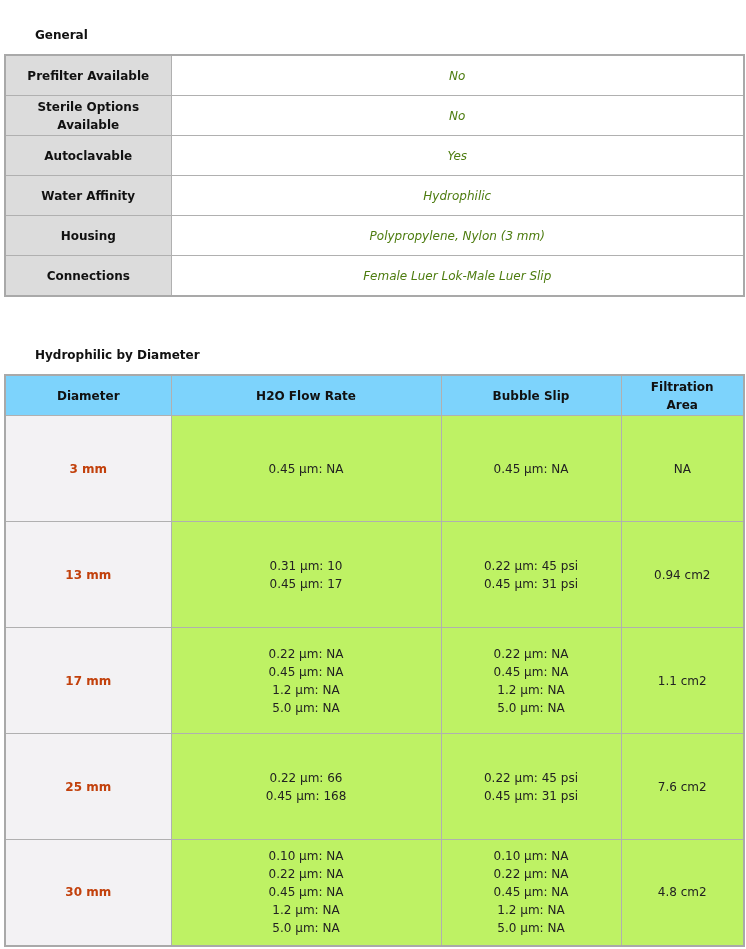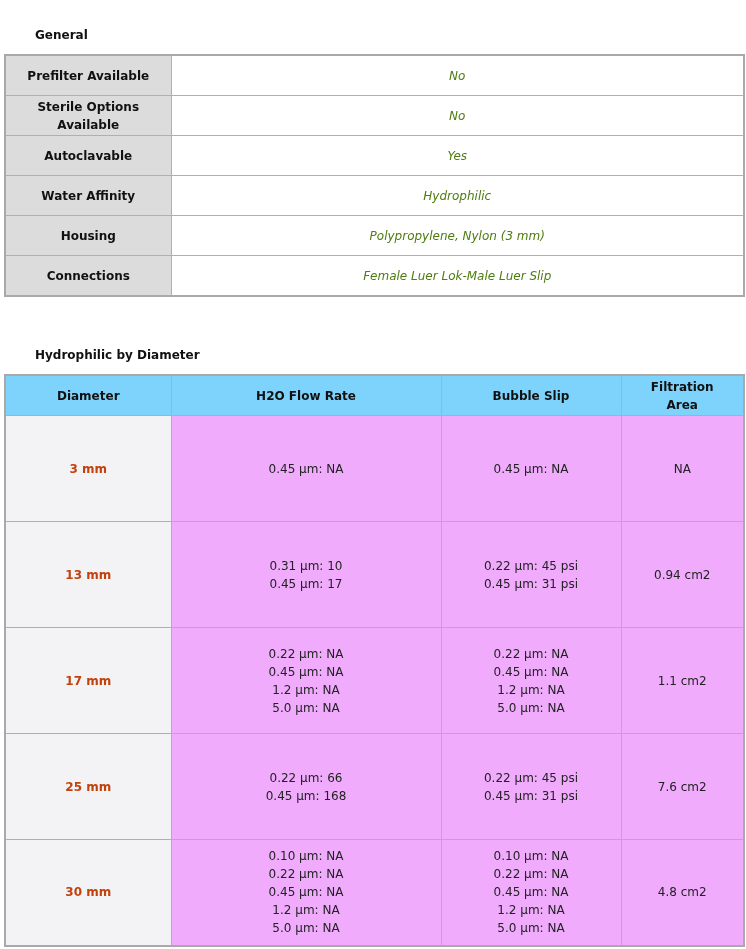--- a/index.html
+++ b/index.html
@@ -21,21 +21,21 @@
     td, th {
       border: 1px solid #b0b0b0;
       text-align: center; vertical-align: middle;
       font-size: 12px; line-height: 18px;
       padding: 0 20px;
     }
     .gen th { background: #dcdcdc; font-weight: bold; color: #111; height: 39px; }
     .gen td { background: #fff; color: #4d7c0f; height: 39px; font-style: italic; }
     .perf thead th { background: #7dd3fc; font-weight: bold; color: #111; height: 39px; margin-top: 12px; }
     .perf tbody th { background: #f3f2f4; font-weight: bold; color: #c2410c; }
-    .perf tbody td { background: #f0abfc; color: #222; }
+    .perf tbody td { background: #bef264; color: #222; }
     .perf tbody tr { height: 106px; }
     .line { display: block; }
   </style>
 </head>
 <body>
 
 <div class="section-title" style="top:28px;">General</div>
 
 <table class="gen" style="top:54px;">
   <colgroup>

